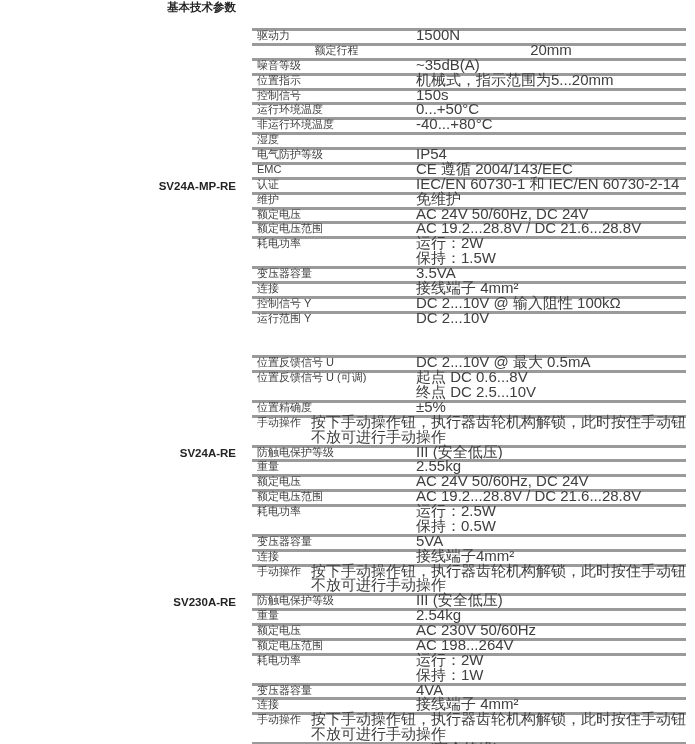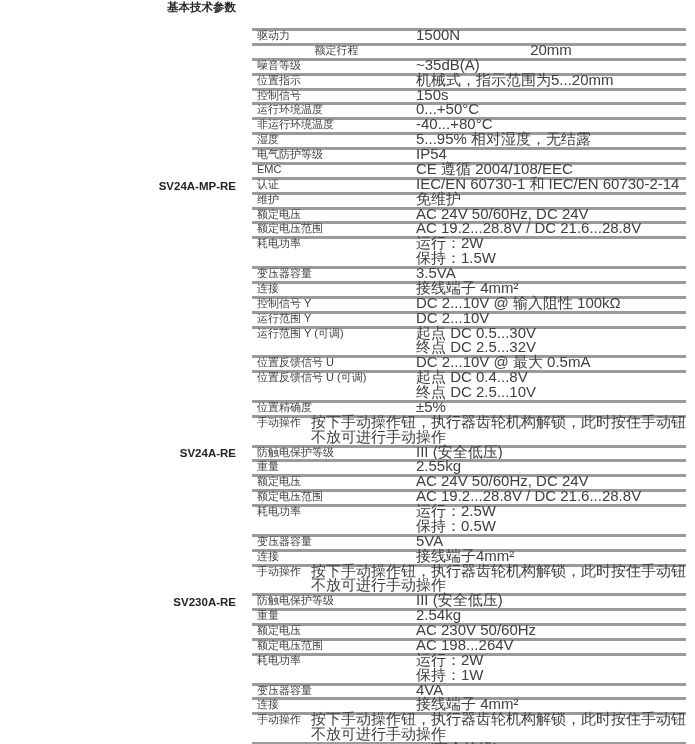--- a/index.html
+++ b/index.html
@@ -128,40 +128,37 @@
           <div class="c-param" style="color: rgb(63, 63, 63);">非运行环境温度</div>
           <div class="c-value" style="color: rgb(63, 63, 63);">
             <div class="v-line">-40...+80°C</div>
           </div>
         </div>
       </div>
       <div class="row" style="height: 14.88px;">
         <div class="c-label" style="color: rgb(36, 36, 36);"></div>
         <div class="c-body" style="border-bottom-color: rgb(154, 154, 154);">
           <div class="c-param" style="color: rgb(63, 63, 63);">湿度</div>
-          <div class="c-value" style="color: rgb(63, 63, 63);">
-            <div class="v-line">5...95% 相对湿度，无结露</div>
-          </div>
         </div>
       </div>
       <div class="row" style="height: 14.88px; justify-content: flex-end;">
         <div class="c-label" style="color: rgb(36, 36, 36);"></div>
         <div class="c-body" style="border-bottom-color: rgb(154, 154, 154);">
           <div class="c-param" style="color: rgb(63, 63, 63);">电气防护等级</div>
           <div class="c-value" style="color: rgb(63, 63, 63);">
             <div class="v-line">IP54</div>
           </div>
         </div>
       </div>
       <div class="row" style="height: 14.88px;">
         <div class="c-label" style="color: rgb(36, 36, 36);"></div>
         <div class="c-body" style="border-bottom-color: rgb(154, 154, 154);">
           <div class="c-param" style="color: rgb(63, 63, 63);">EMC</div>
           <div class="c-value" style="color: rgb(63, 63, 63);">
-            <div class="v-line">CE 遵循 2004/108/EEC</div>
+            <div class="v-line">CE 遵循 2004/143/EEC</div>
           </div>
         </div>
       </div>
       <div class="row" style="height: 14.88px;">
         <div class="c-label" style="color: rgb(36, 36, 36);"></div>
         <div class="c-body" style="border-bottom-color: rgb(154, 154, 154);">
           <div class="c-param" style="color: rgb(63, 63, 63);">认证</div>
           <div class="c-value" style="color: rgb(63, 63, 63);">
             <div class="v-line">IEC/EN 60730-1 和 IEC/EN 60730-2-14</div>
           </div>
@@ -235,43 +232,36 @@
         <div class="c-label" style="color: rgb(36, 36, 36);"></div>
         <div class="c-body" style="border-bottom-color: rgb(154, 154, 154);">
           <div class="c-param" style="color: rgb(63, 63, 63);">运行范围 Y</div>
           <div class="c-value" style="color: rgb(63, 63, 63);">
             <div class="v-line">DC 2...10V</div>
           </div>
         </div>
       </div>
       <div class="row" style="height: 29.76px;">
         <div class="c-label" style="color: rgb(36, 36, 36);"></div>
-        <div class="c-body" style="border-bottom-color: rgb(154, 154, 154);">
-          <div class="c-param" style="color: rgb(63, 63, 63);">运行范围 Y (可调)</div>
-          <div class="c-value" style="color: rgb(63, 63, 63);">
-            <div class="v-line">起点 DC 0.5...30V</div>
-            <div class="v-line">终点 DC 2.5...32V</div>
-          </div>
-        </div>
       </div>
       <div class="row" style="height: 14.88px;">
         <div class="c-label" style="color: rgb(36, 36, 36);"></div>
         <div class="c-body" style="border-bottom-color: rgb(154, 154, 154);">
           <div class="c-param" style="color: rgb(63, 63, 63);">位置反馈信号 U</div>
           <div class="c-value" style="color: rgb(63, 63, 63);">
             <div class="v-line">DC 2...10V @ 最大 0.5mA</div>
           </div>
         </div>
       </div>
       <div class="row" style="height: 29.76px;">
         <div class="c-label" style="color: rgb(36, 36, 36);"></div>
         <div class="c-body" style="border-bottom-color: rgb(154, 154, 154);">
           <div class="c-param" style="color: rgb(63, 63, 63);">位置反馈信号 U (可调)</div>
           <div class="c-value" style="color: rgb(63, 63, 63);">
-            <div class="v-line">起点 DC 0.4...8V</div>
+            <div class="v-line">起点 DC 0.6...8V</div>
             <div class="v-line">终点 DC 2.5...10V</div>
           </div>
         </div>
       </div>
       <div class="row" style="height: 14.88px;">
         <div class="c-label" style="color: rgb(36, 36, 36);"></div>
         <div class="c-body" style="border-bottom-color: rgb(154, 154, 154);">
           <div class="c-param" style="color: rgb(63, 63, 63);">位置精确度</div>
           <div class="c-value" style="color: rgb(63, 63, 63);">
             <div class="v-line">±5%</div>

